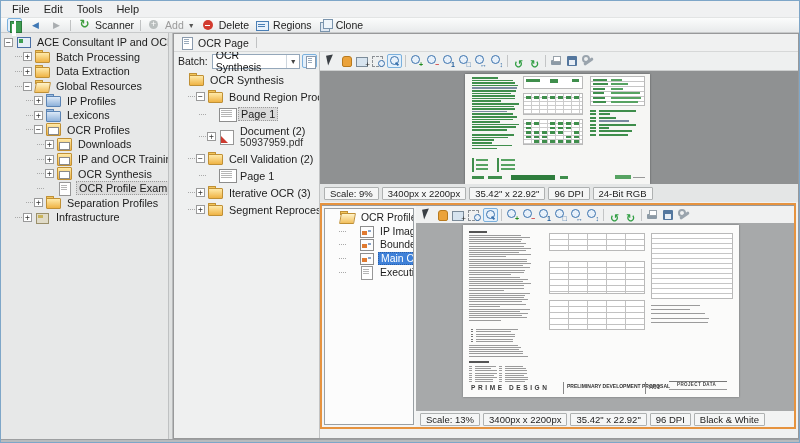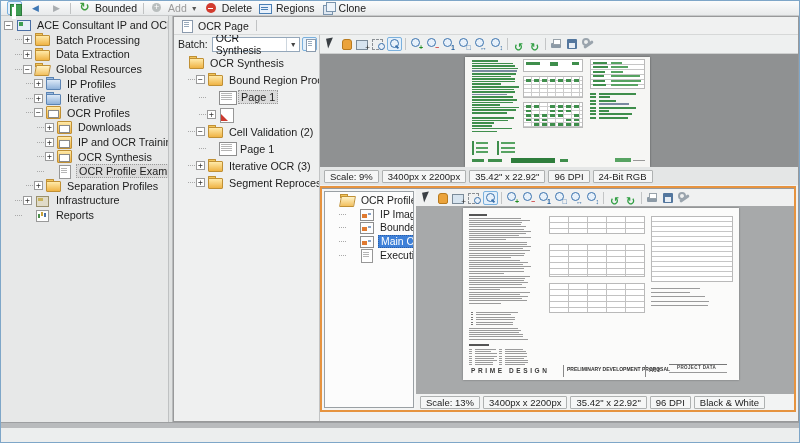--- a/index.html
+++ b/index.html
@@ -147,20 +147,26 @@
   .grid-sm{background-image:repeating-linear-gradient(to bottom,transparent 0 3px,#cccccc 3px 4px),repeating-linear-gradient(to right,transparent 0 7px,#cccccc 7px 8px);}
   .grid-b{background-image:repeating-linear-gradient(to bottom,transparent 0 5px,#c2c2c2 5px 6px),repeating-linear-gradient(to right,transparent 0 18px,#c2c2c2 18px 19px);}
   .grid-r{background-image:repeating-linear-gradient(to bottom,transparent 0 4px,#c6c6c6 4px 5px);}
   .dtext{position:absolute;color:#444;white-space:nowrap;}
   .bottom-edge{height:6px;background:#b9bbbd;border-top:1px solid #9d9fa1;}
 </style>
 </head>
 <body>
 
 <div class="app">
+  <div class="menubar">
+      <div class="menuitem">File</div>
+      <div class="menuitem">Edit</div>
+      <div class="menuitem">Tools</div>
+      <div class="menuitem">Help</div>
+    </div>
   <div class="toolbar">
       <div class="tbtn">
         <span class="ti ic-appgrid active">
           <i></i>
         </span>
       </div>
       <div class="tbtn">
         <span class="ti ic-back">
           <i></i>
         </span>
@@ -168,21 +174,21 @@
       <div class="tbtn disabled">
         <span class="ti ic-fwd">
           <i></i>
         </span>
       </div>
       <div class="tsep"></div>
       <div class="tbtn">
         <span class="ti ic-refresh">
           <i></i>
         </span>
-        <span>Bounded</span>
+        <span>Scanner</span>
       </div>
       <div class="tsep"></div>
       <div class="tbtn disabled">
         <span class="ti ic-add">
           <i></i>
         </span>
         <span>Add</span>
         <span class="dd">▼</span>
       </div>
       <div class="tbtn">
@@ -232,21 +238,21 @@
         <div class="trow" style="padding-left: 25px;">
           <span class="conn"></span>
           <span class="exp">+</span>
           <span class="tico fb"></span>
           <span class="lbl">IP Profiles</span>
         </div>
         <div class="trow" style="padding-left: 25px;">
           <span class="conn"></span>
           <span class="exp">+</span>
           <span class="tico fb"></span>
-          <span class="lbl">Iterative</span>
+          <span class="lbl">Lexicons</span>
         </div>
         <div class="trow" style="padding-left: 25px;">
           <span class="conn"></span>
           <span class="exp">−</span>
           <span class="tico focr"></span>
           <span class="lbl">OCR Profiles</span>
         </div>
         <div class="trow" style="padding-left: 36px;">
           <span class="conn"></span>
           <span class="exp">+</span>
@@ -275,26 +281,20 @@
           <span class="conn"></span>
           <span class="exp">+</span>
           <span class="tico fy"></span>
           <span class="lbl">Separation Profiles</span>
         </div>
         <div class="trow" style="padding-left: 14px;">
           <span class="conn"></span>
           <span class="exp">+</span>
           <span class="tico infra-ico"></span>
           <span class="lbl">Infrastructure</span>
-        </div>
-        <div class="trow" style="padding-left: 14px;">
-          <span class="conn"></span>
-          <span class="noexp"></span>
-          <span class="tico rep-ico"></span>
-          <span class="lbl">Reports</span>
         </div>
       </div>
     <div class="splitter"></div>
     <div class="content">
       <div class="tabpanel">
         <div class="actionrow">
           <div class="abtn">
             <span class="ti ic-ocrpage">
                 <i></i>
               </span>
@@ -329,20 +329,24 @@
                 <div class="trow sel-gray" style="padding-left: 25px;">
                   <span class="conn"></span>
                   <span class="noexp"></span>
                   <span class="tico page-ico"></span>
                   <span class="lbl">Page 1</span>
                 </div>
                 <div class="trow" style="padding-left: 25px;">
                   <span class="conn"></span>
                   <span class="exp">+</span>
                   <span class="tico pdf-ico"></span>
+                  <span class="twolines">
+                    <span class="lbl">Document (2)</span>
+                    <span class="sub lbl">50937959.pdf</span>
+                  </span>
                 </div>
                 <div class="trow" style="padding-left: 14px;">
                   <span class="conn"></span>
                   <span class="exp">−</span>
                   <span class="tico fy"></span>
                   <span class="lbl">Cell Validation (2)</span>
                 </div>
                 <div class="trow" style="padding-left: 25px;">
                   <span class="conn"></span>
                   <span class="noexp"></span>

